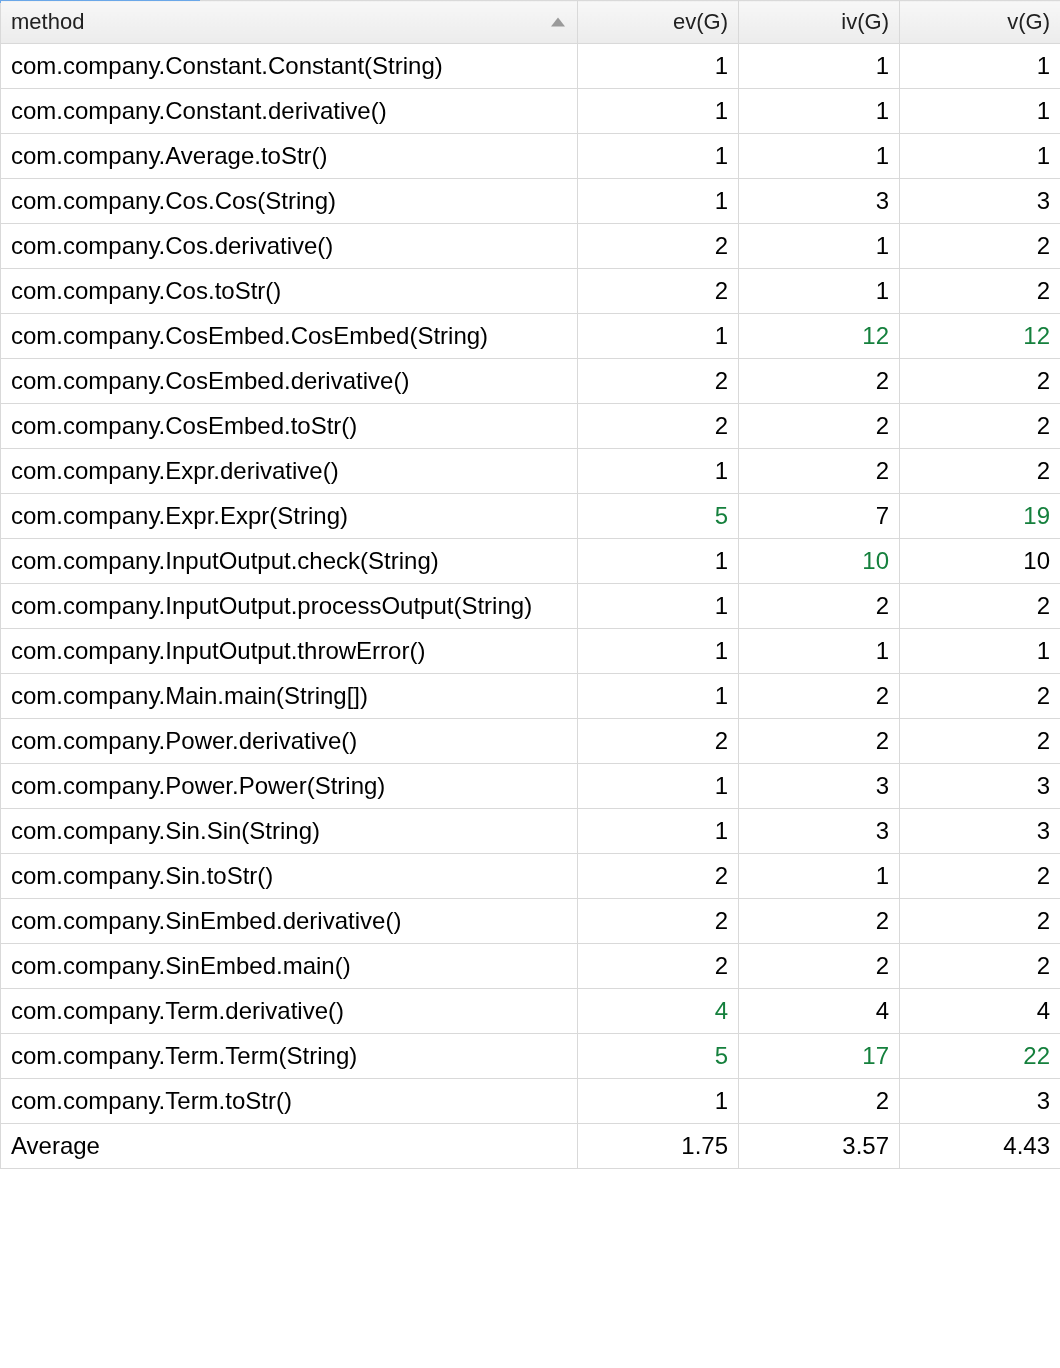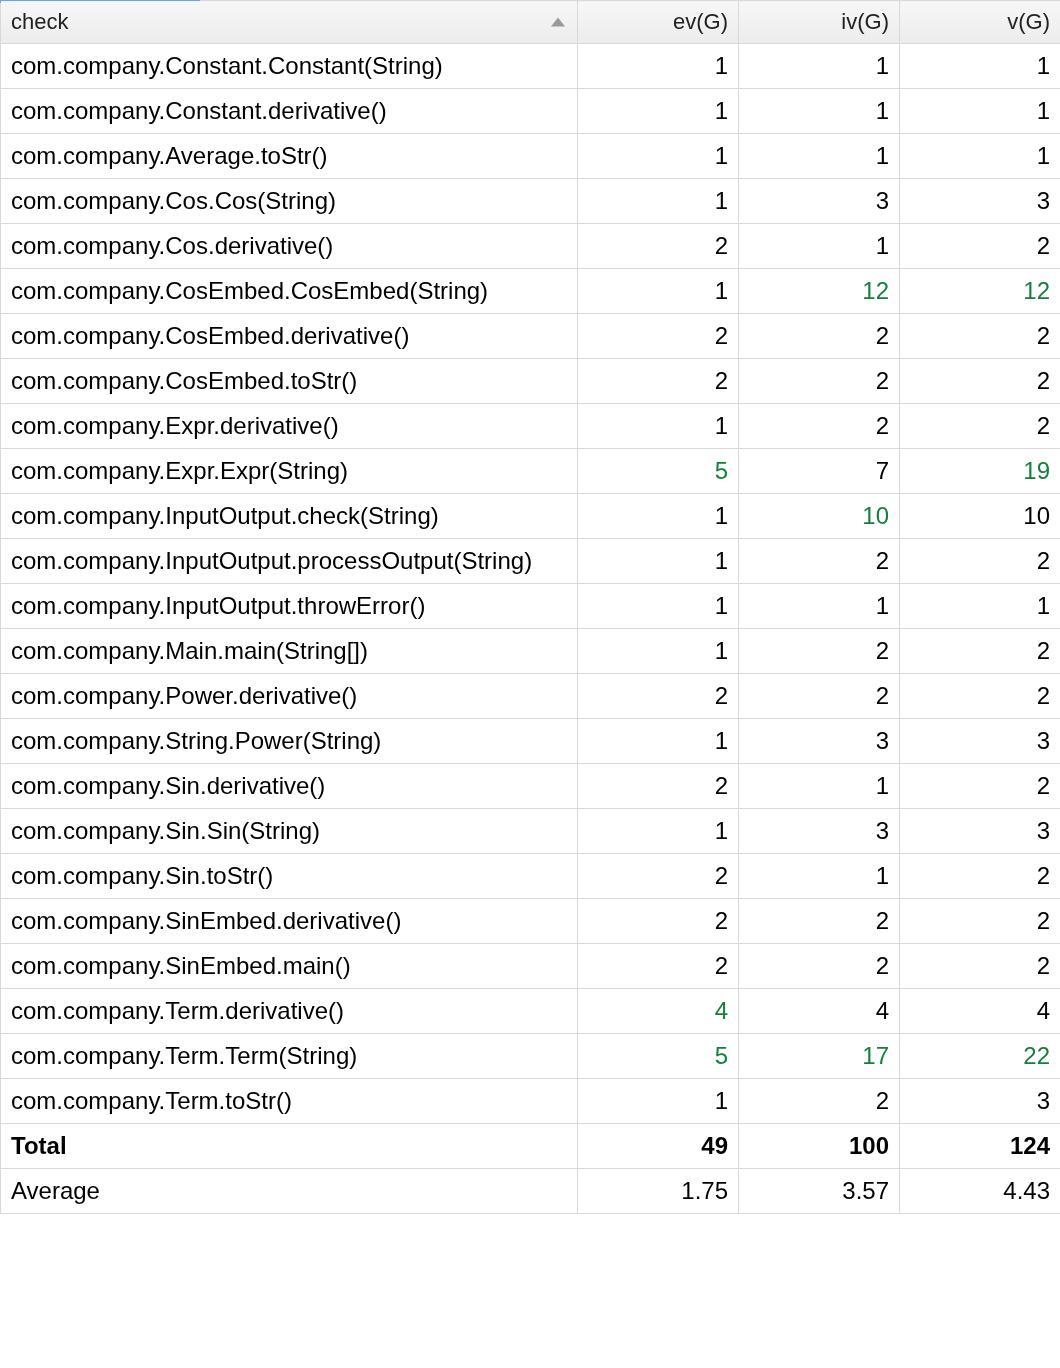--- a/index.html
+++ b/index.html
@@ -62,21 +62,21 @@
 </style>
 </head>
 <body>
 
 <div class="wrap">
 <div class="top-border"></div>
 <table class="table">
   <thead>
     <tr>
       <th class="col-method">
-        <span>check</span>
+        <span>method</span>
         <span class="sort-icon"></span>
       </th>
       <th class="col-num">
         <span>ev(G)</span>
       </th>
       <th class="col-num">
         <span>iv(G)</span>
       </th>
       <th class="col-num">
         <span>v(G)</span>
@@ -108,20 +108,26 @@
           <td class="col-num">3</td>
           <td class="col-num">3</td>
         </tr>
         <tr>
           <td class="col-method">com.company.Cos.derivative()</td>
           <td class="col-num">2</td>
           <td class="col-num">1</td>
           <td class="col-num">2</td>
         </tr>
         <tr>
+          <td class="col-method">com.company.Cos.toStr()</td>
+          <td class="col-num">2</td>
+          <td class="col-num">1</td>
+          <td class="col-num">2</td>
+        </tr>
+        <tr>
           <td class="col-method">com.company.CosEmbed.CosEmbed(String)</td>
           <td class="col-num">1</td>
           <td class="col-num red">12</td>
           <td class="col-num red">12</td>
         </tr>
         <tr>
           <td class="col-method">com.company.CosEmbed.derivative()</td>
           <td class="col-num">2</td>
           <td class="col-num">2</td>
           <td class="col-num">2</td>
@@ -168,30 +174,24 @@
           <td class="col-num">2</td>
           <td class="col-num">2</td>
         </tr>
         <tr>
           <td class="col-method">com.company.Power.derivative()</td>
           <td class="col-num">2</td>
           <td class="col-num">2</td>
           <td class="col-num">2</td>
         </tr>
         <tr>
-          <td class="col-method">com.company.String.Power(String)</td>
-          <td class="col-num">1</td>
-          <td class="col-num">3</td>
-          <td class="col-num">3</td>
-        </tr>
-        <tr>
-          <td class="col-method">com.company.Sin.derivative()</td>
-          <td class="col-num">2</td>
-          <td class="col-num">1</td>
-          <td class="col-num">2</td>
+          <td class="col-method">com.company.Power.Power(String)</td>
+          <td class="col-num">1</td>
+          <td class="col-num">3</td>
+          <td class="col-num">3</td>
         </tr>
         <tr>
           <td class="col-method">com.company.Sin.Sin(String)</td>
           <td class="col-num">1</td>
           <td class="col-num">3</td>
           <td class="col-num">3</td>
         </tr>
         <tr>
           <td class="col-method">com.company.Sin.toStr()</td>
           <td class="col-num">2</td>
@@ -220,26 +220,20 @@
           <td class="col-method">com.company.Term.Term(String)</td>
           <td class="col-num red">5</td>
           <td class="col-num red">17</td>
           <td class="col-num red">22</td>
         </tr>
         <tr>
           <td class="col-method">com.company.Term.toStr()</td>
           <td class="col-num">1</td>
           <td class="col-num">2</td>
           <td class="col-num">3</td>
-        </tr>
-        <tr class="bold">
-          <td class="col-method">Total</td>
-          <td class="col-num">49</td>
-          <td class="col-num">100</td>
-          <td class="col-num">124</td>
         </tr>
         <tr>
           <td class="col-method">Average</td>
           <td class="col-num">1.75</td>
           <td class="col-num">3.57</td>
           <td class="col-num">4.43</td>
         </tr>
       </tbody>
 </table>
 </div>

